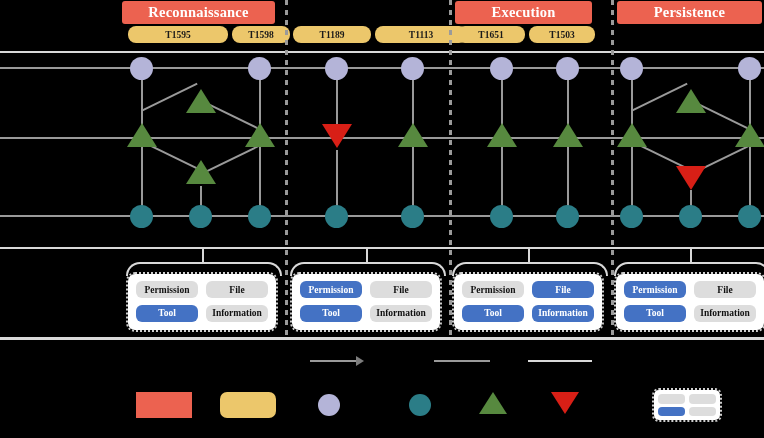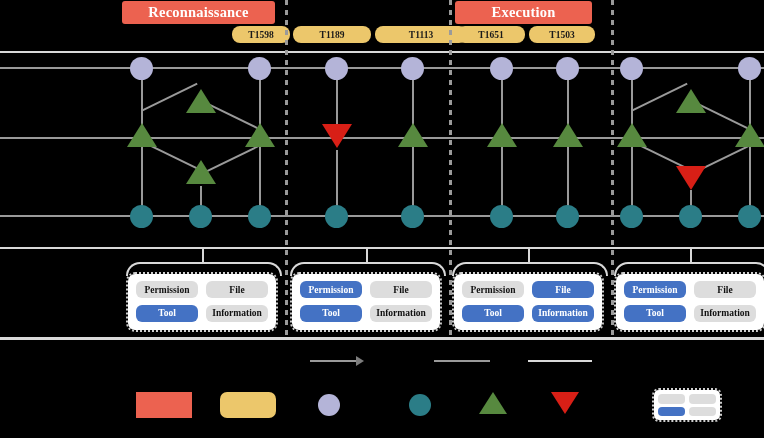--- a/index.html
+++ b/index.html
@@ -79,21 +79,23 @@
   .lg-chip{border-radius:4px;background:#dddddd;}
   .lg-chip.on{background:#4472c4;}
 </style>
 </head>
 <body>
 
 <div class="stage">
 
   <div class="abs tactic-bar" style="left:122px;top:1px;width:153px;">Reconnaissance</div>
   <div class="abs tactic-bar" style="left:455px;top:1px;width:137px;">Execution</div>
-
+  <div class="abs tactic-bar" style="left:617px;top:1px;width:145px;">Persistence</div>
+
+  <div class="abs tid-pill" style="left:128px;top:26px;width:100px;">T1595</div>
   <div class="abs tid-pill" style="left:232px;top:26px;width:58px;">T1598</div>
 
   <div class="abs tid-pill" style="left:293px;top:26px;width:78px;">T1189</div>
   <div class="abs tid-pill" style="left:375px;top:26px;width:92px;">T1113</div>
 
   <div class="abs tid-pill" style="left:457px;top:26px;width:68px;">T1651</div>
   <div class="abs tid-pill" style="left:529px;top:26px;width:66px;">T1503</div>
 
 
   <div class="abs hrule" style="left:0px;top:51px;width:764px;"></div>

